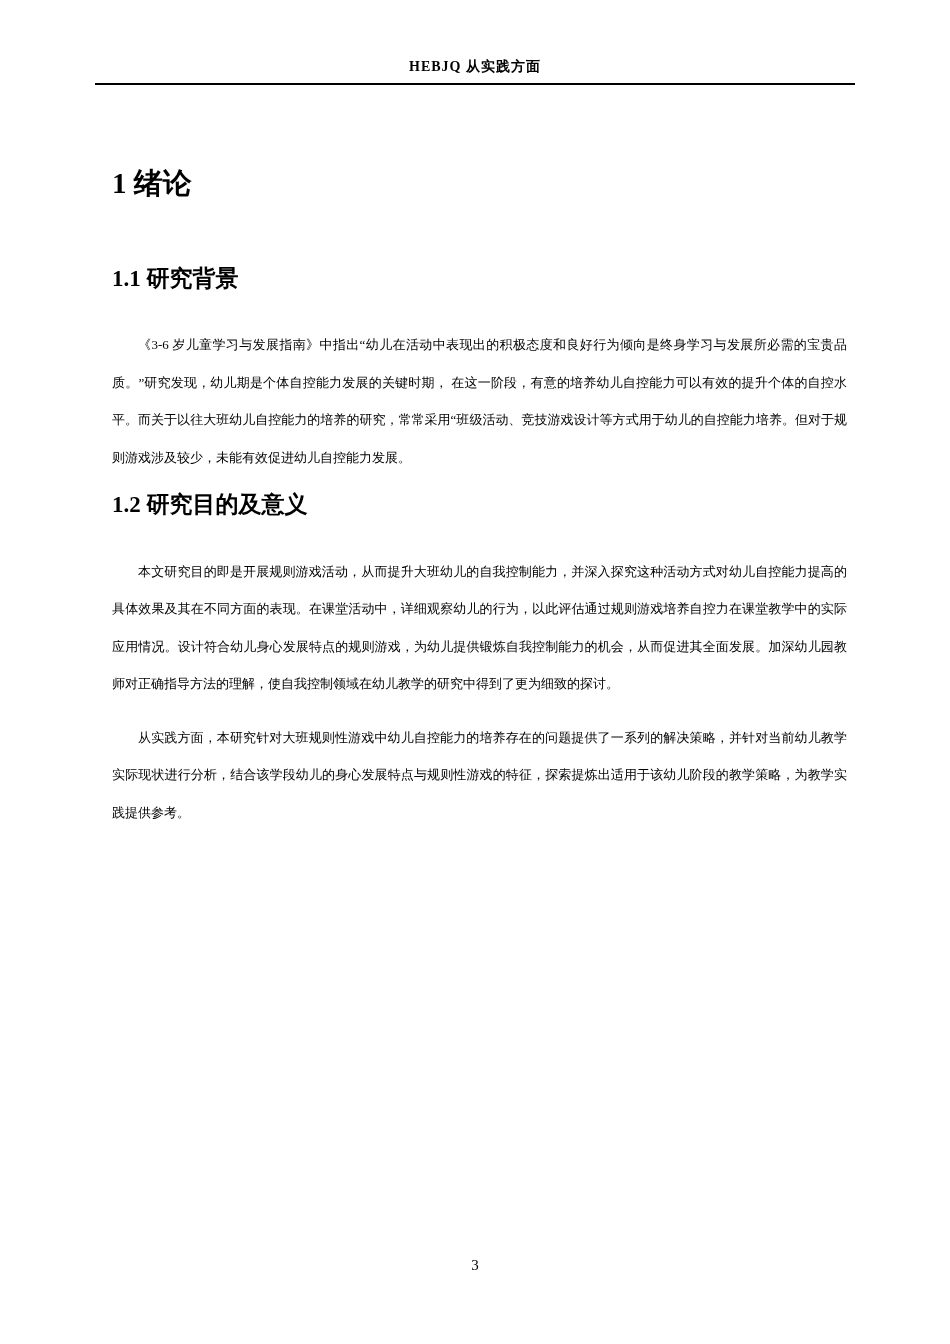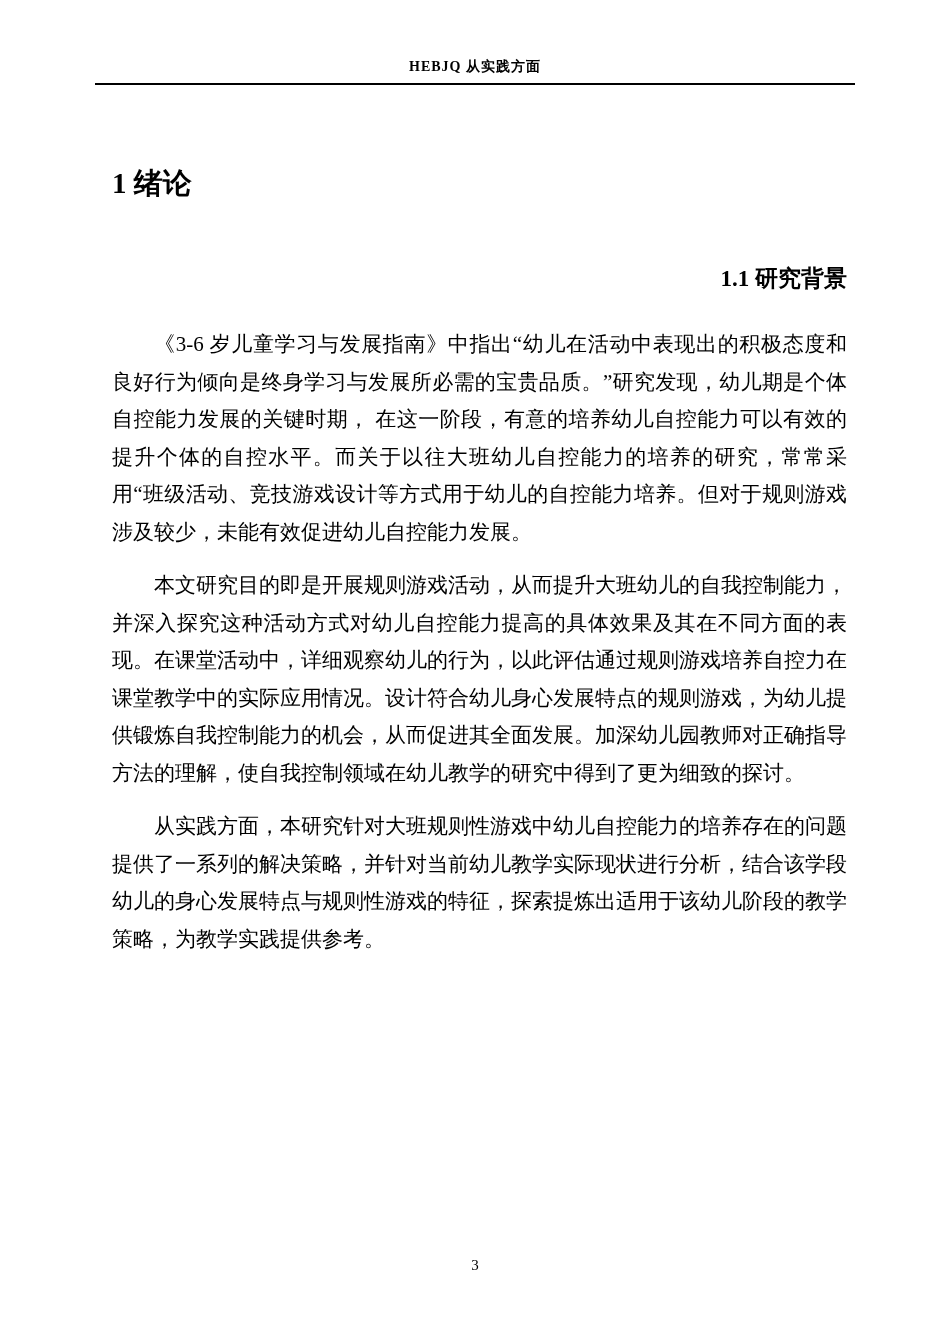--- a/index.html
+++ b/index.html
@@ -44,32 +44,31 @@
     font-weight: bold;
     line-height: 1.1;
     margin-bottom: 66px;
   }
 
   .h2 {
     font-size: 23px;
     font-weight: bold;
     line-height: 1.15;
     margin-bottom: 34px;
-    text-align: right;
   }
 
   .h3 {
     font-size: 20px;
     font-weight: bold;
     line-height: 1.15;
     margin-bottom: 26px;
   }
 
   p.body-para {
-    font-size: 21px;
+    font-size: 13px;
     line-height: 37.5px;
     text-align: justify;
     text-indent: 2em;
   }
   p.body-para + p.body-para { margin-top: 12px; font-weight: bold; }
 
   .gap-after-para { margin-bottom: 16px; }
 
   
   .page-footer {
@@ -94,20 +93,21 @@
 <main class="content">
 
   <h1 class="chapter-title">1 绪论</h1>
 
   <section>
     <h2 class="h2">1.1  研究背景</h2>
     <p class="body-para gap-after-para">《3-6 岁儿童学习与发展指南》中指出“幼儿在活动中表现出的积极态度和良好行为倾向是终身学习与发展所必需的宝贵品质。”研究发现，幼儿期是个体自控能力发展的关键时期，  在这一阶段，有意的培养幼儿自控能力可以有效的提升个体的自控水平。而关于以往大班幼儿自控能力的培养的研究，常常采用“班级活动、竞技游戏设计等方式用于幼儿的自控能力培养。但对于规则游戏涉及较少，未能有效促进幼儿自控能力发展。</p>
   </section>
 
   <section>
+    <h2 class="h2">1.2 研究目的及意义</h2>
 
     <section>
       <p class="body-para gap-after-para">本文研究目的即是开展规则游戏活动，从而提升大班幼儿的自我控制能力，并深入探究这种活动方式对幼儿自控能力提高的具体效果及其在不同方面的表现。在课堂活动中，详细观察幼儿的行为，以此评估通过规则游戏培养自控力在课堂教学中的实际应用情况。设计符合幼儿身心发展特点的规则游戏，为幼儿提供锻炼自我控制能力的机会，从而促进其全面发展。加深幼儿园教师对正确指导方法的理解，使自我控制领域在幼儿教学的研究中得到了更为细致的探讨。</p>
     </section>
 
     <section>
       <p class="body-para">从实践方面，本研究针对大班规则性游戏中幼儿自控能力的培养存在的问题提供了一系列的解决策略，并针对当前幼儿教学实际现状进行分析，结合该学段幼儿的身心发展特点与规则性游戏的特征，探索提炼出适用于该幼儿阶段的教学策略，为教学实践提供参考。</p>
     </section>
   </section>
 

